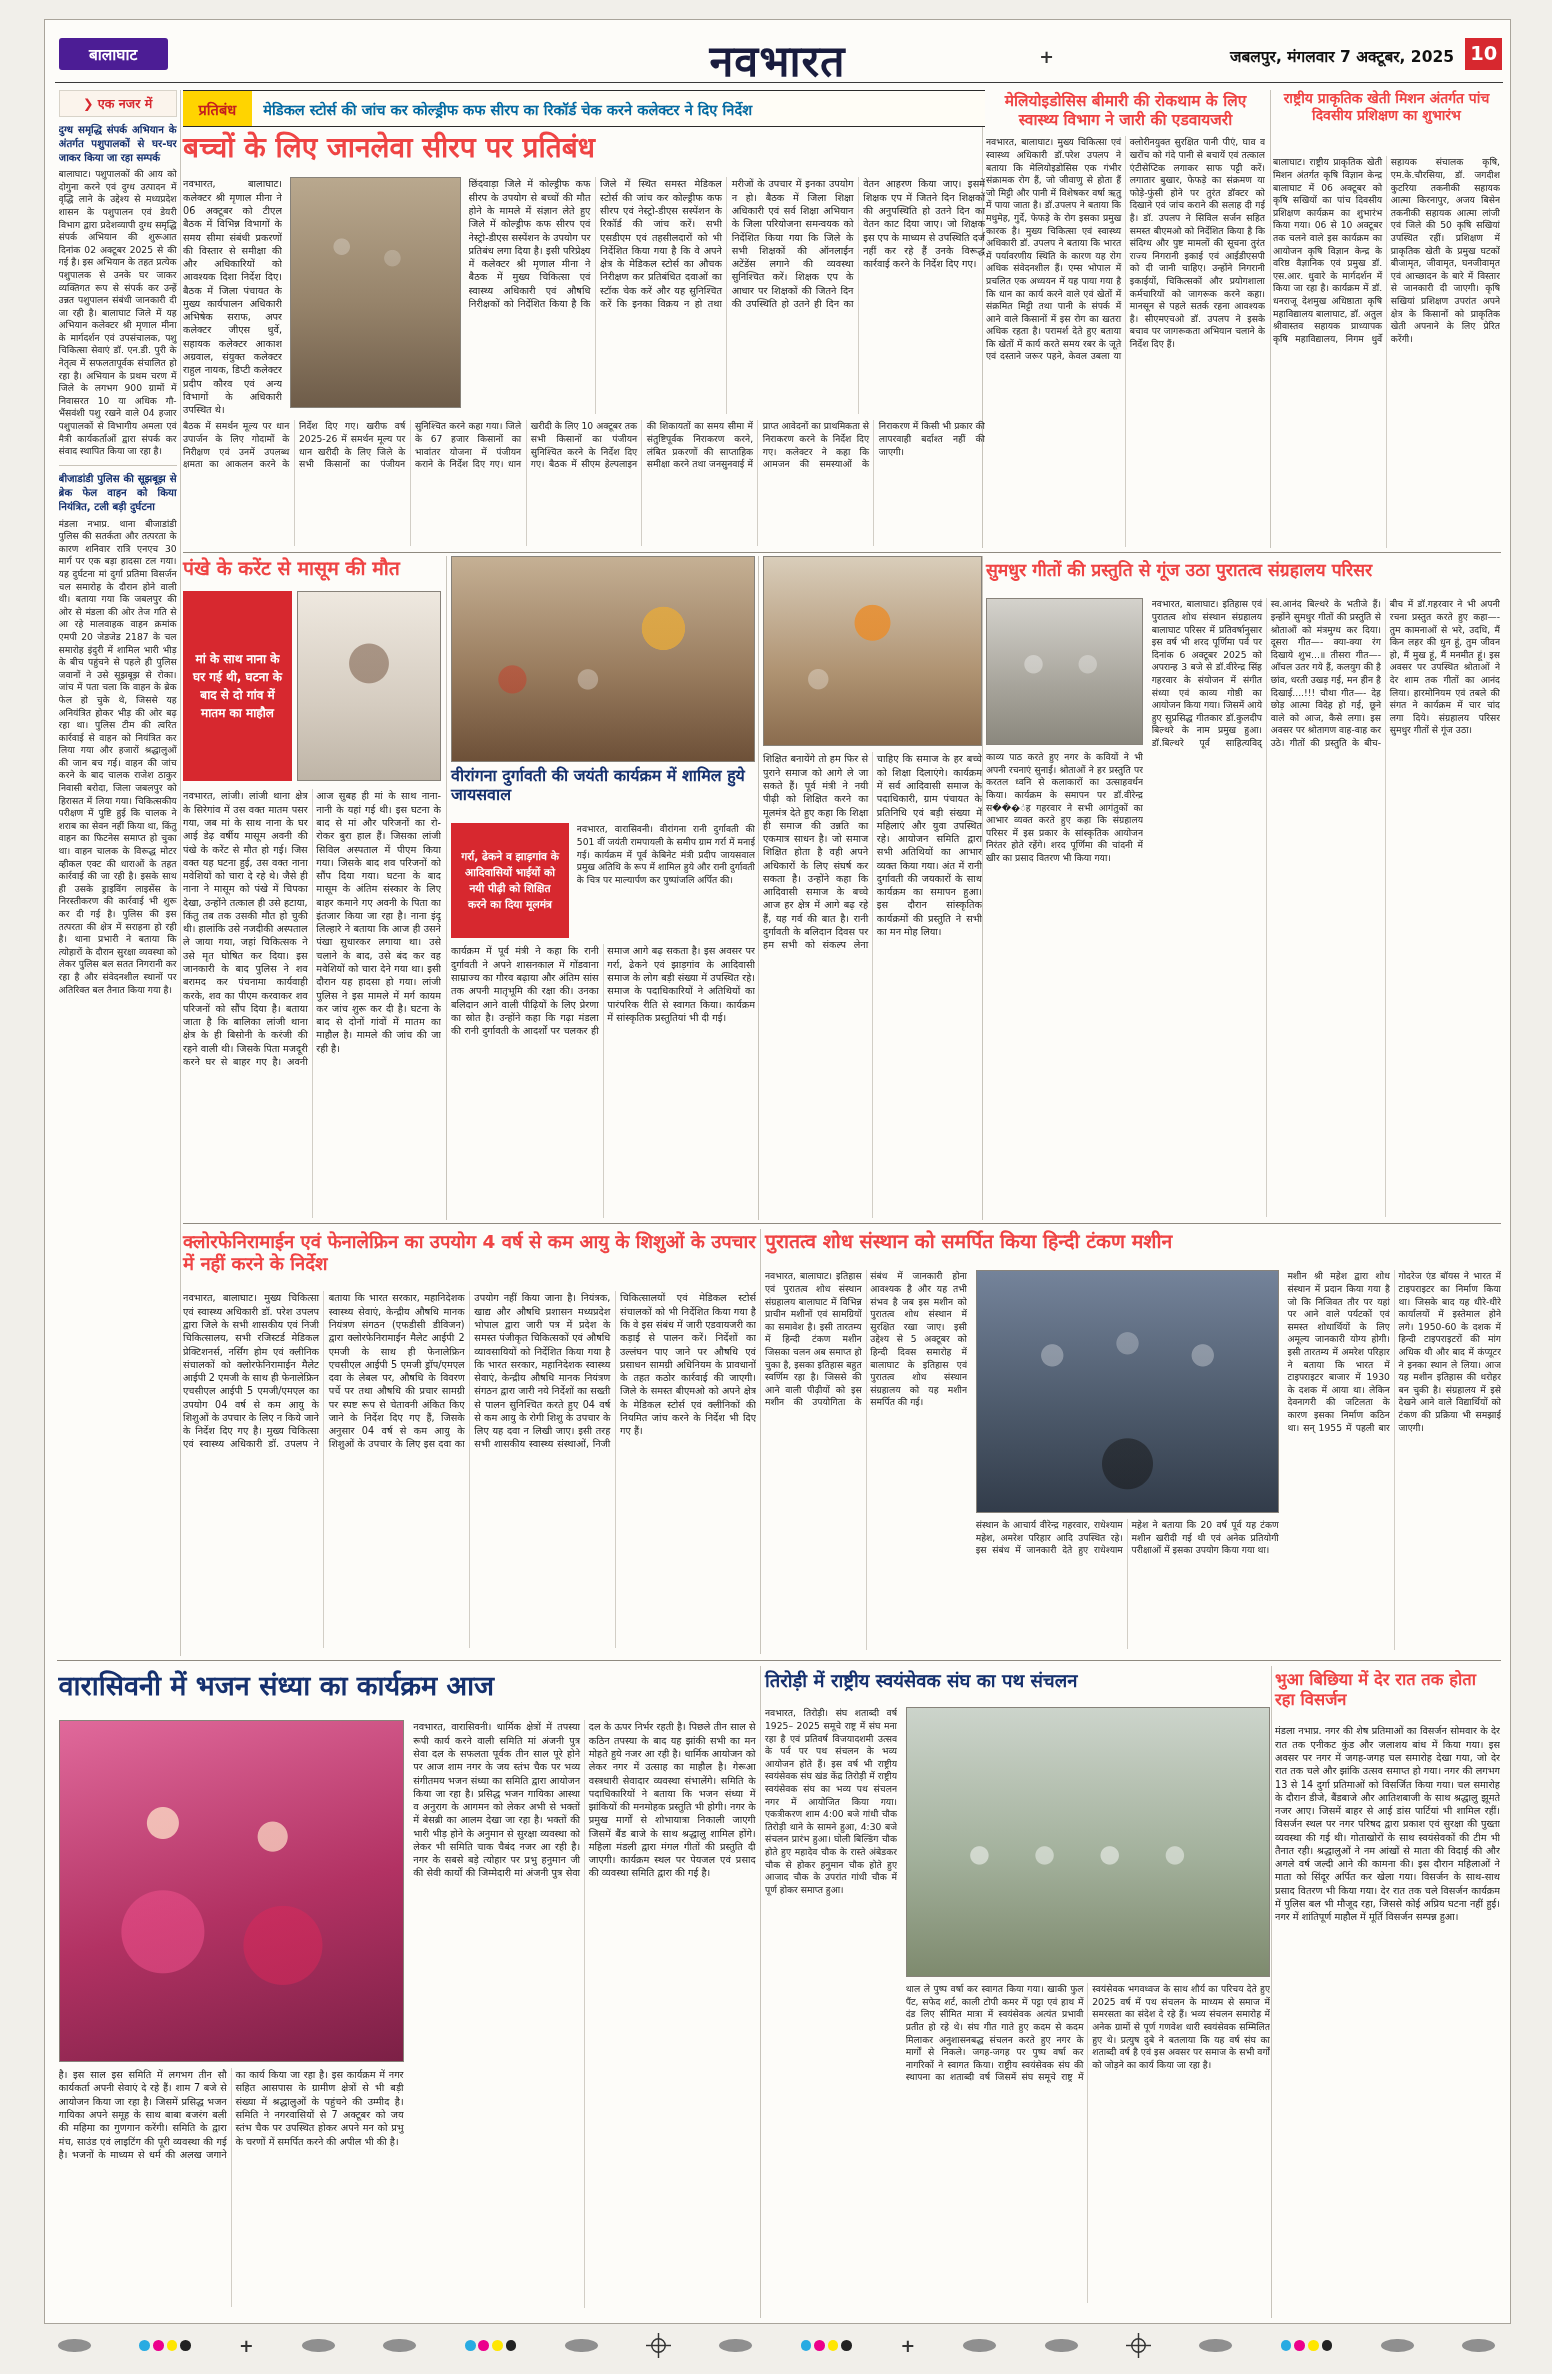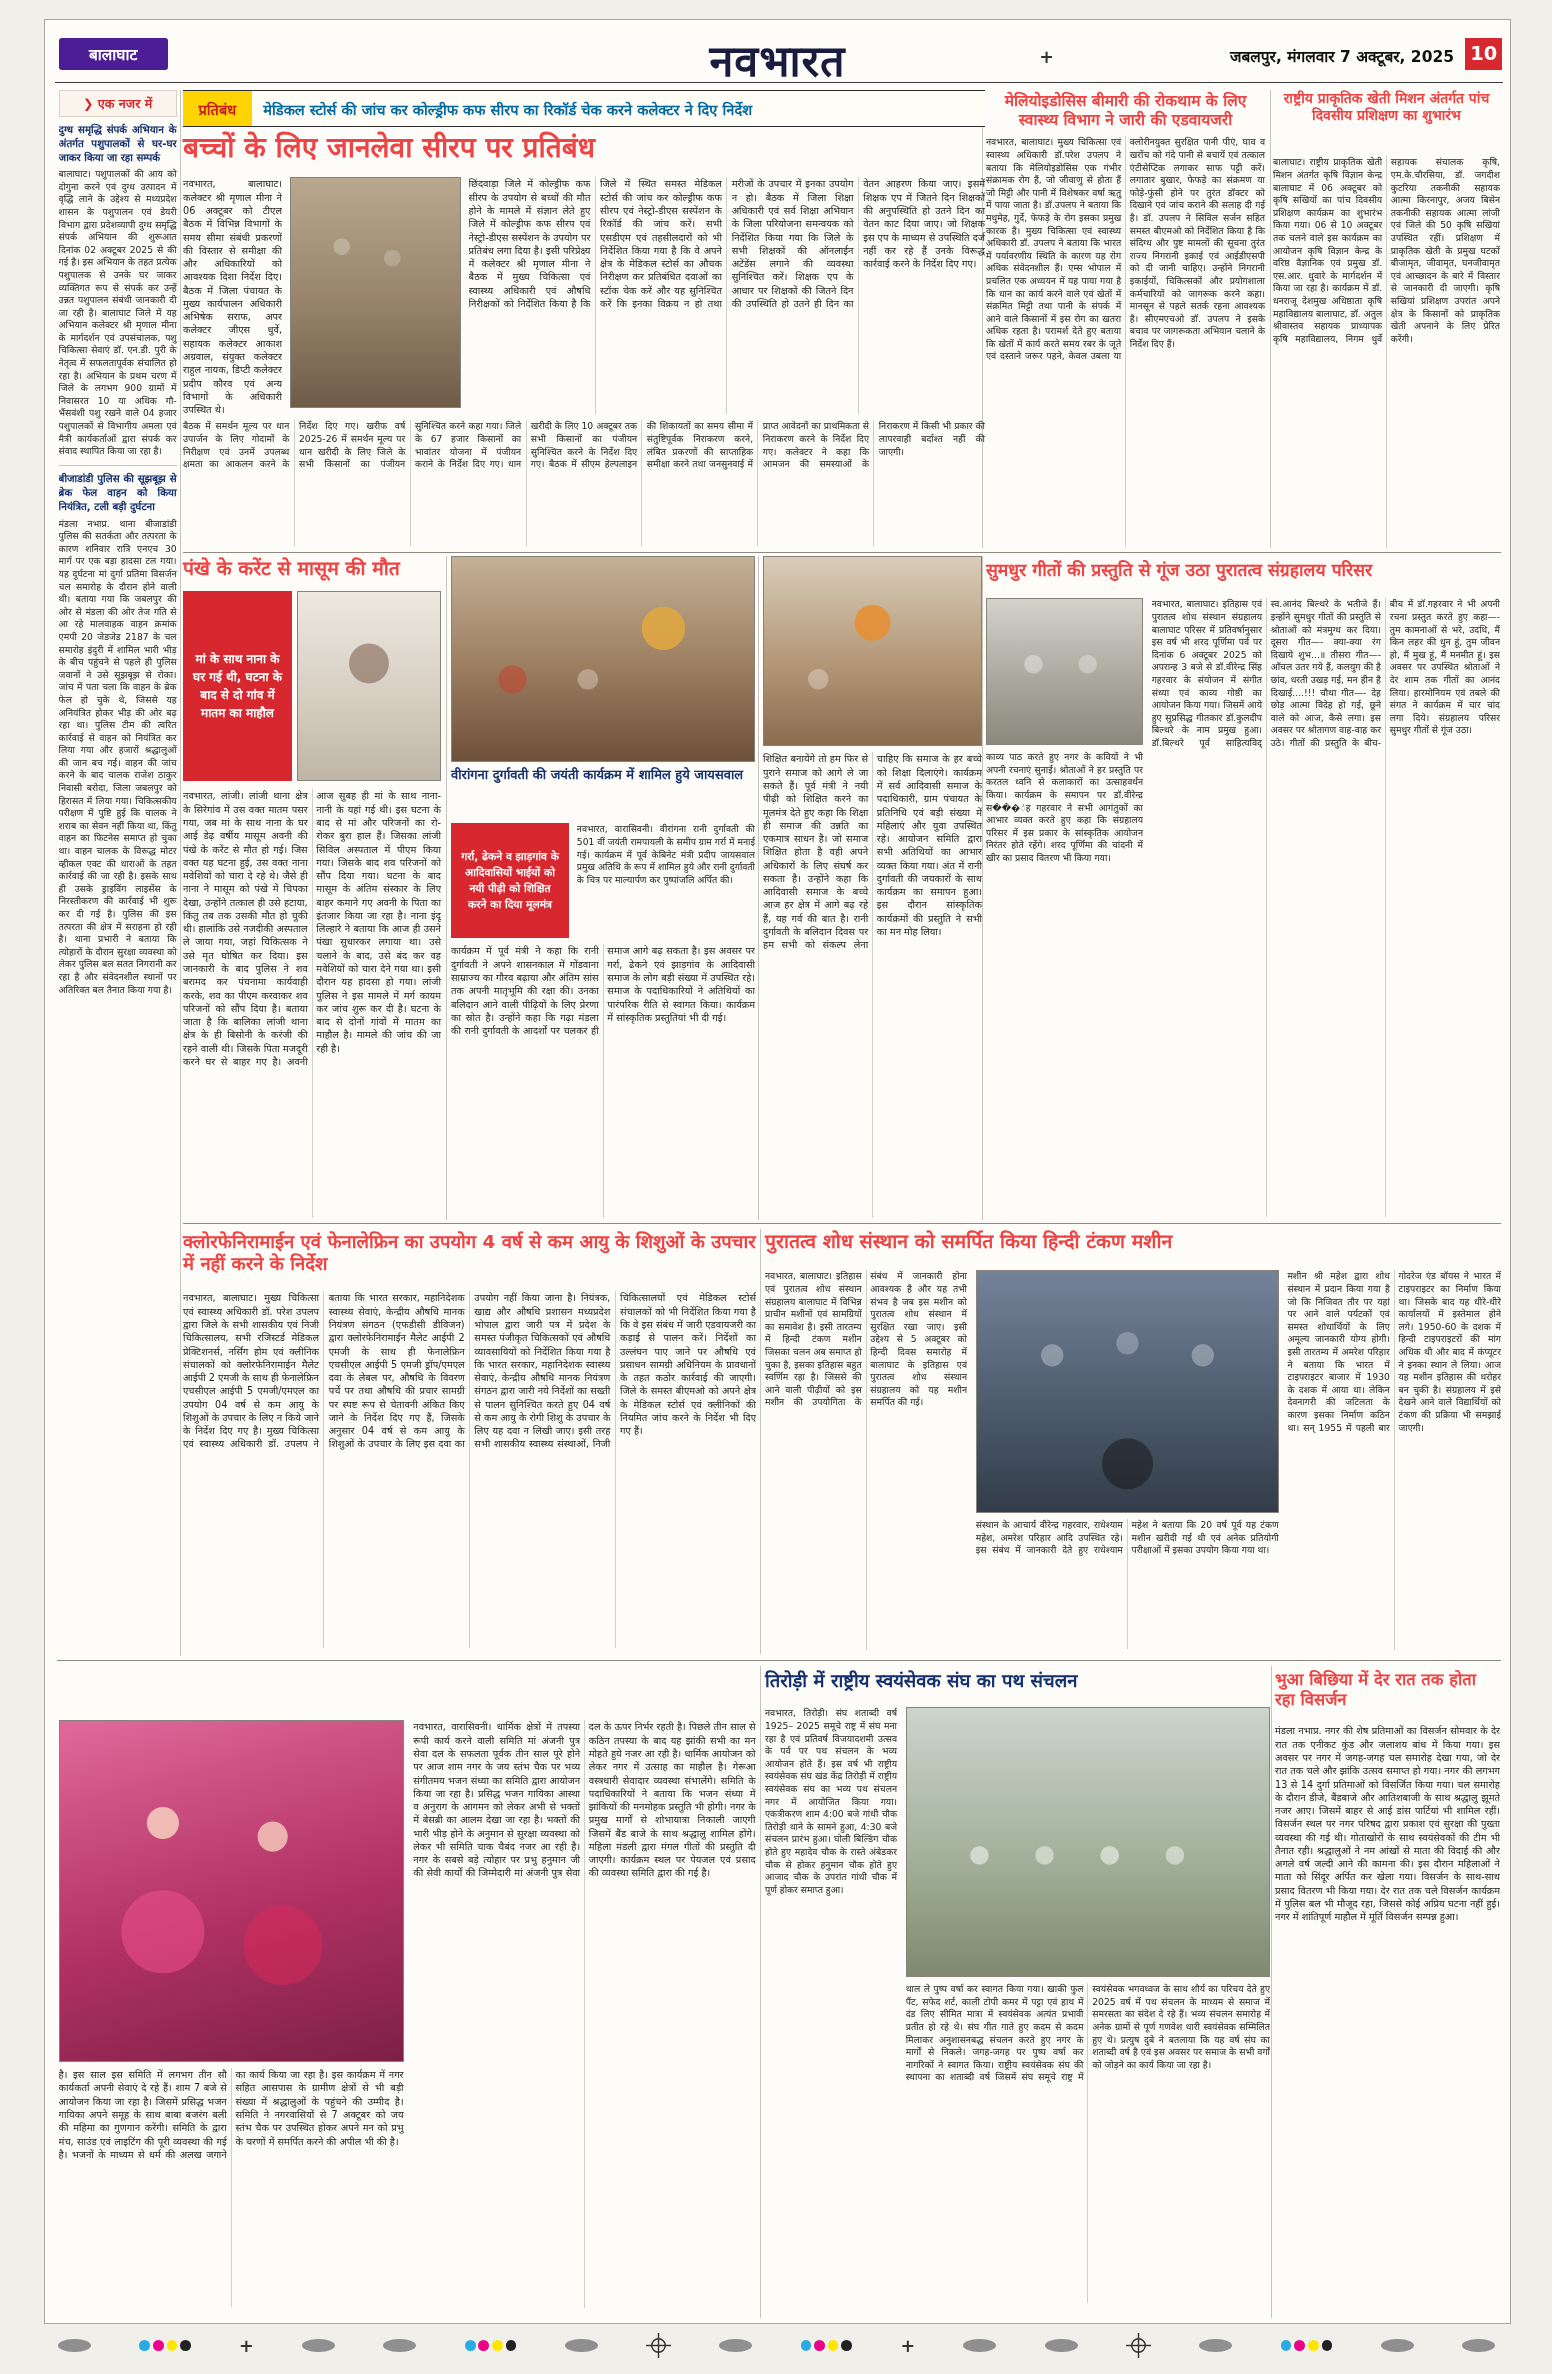--- a/index.html
+++ b/index.html
@@ -114,21 +114,21 @@
   <div class="abs body-txt cols-2" style="left:138px;top:769px;width:258px;height:429px">
     <span class="byline">नवभारत, लांजी।</span>
     <span>लांजी थाना क्षेत्र के सिरेगांव में उस वक्त मातम पसर गया, जब मां के साथ नाना के घर आई डेढ़ वर्षीय मासूम अवनी की पंखे के करेंट से मौत हो गई। जिस वक्त यह घटना हुई, उस वक्त नाना मवेशियों को चारा दे रहे थे। जैसे ही नाना ने मासूम को पंखे में चिपका देखा, उन्होंने तत्काल ही उसे हटाया, किंतु तब तक उसकी मौत हो चुकी थी। हालांकि उसे नजदीकी अस्पताल ले जाया गया, जहां चिकित्सक ने उसे मृत घोषित कर दिया। इस जानकारी के बाद पुलिस ने शव बरामद कर पंचनामा कार्यवाही करके, शव का पीएम करवाकर शव परिजनों को सौंप दिया है। बताया जाता है कि बालिका लांजी थाना क्षेत्र के ही बिसोनी के करंजी की रहने वाली थी। जिसके पिता मजदूरी करने घर से बाहर गए है। अवनी आज सुबह ही मां के साथ नाना-नानी के यहां गई थी। इस घटना के बाद से मां और परिजनों का रो-रोकर बुरा हाल हैं। जिसका लांजी सिविल अस्पताल में पीएम किया गया। जिसके बाद शव परिजनों को सौंप दिया गया। घटना के बाद मासूम के अंतिम संस्कार के लिए बाहर कमाने गए अवनी के पिता का इंतजार किया जा रहा है। नाना इंदू लिल्हारे ने बताया कि आज ही उसने पंखा सुधारकर लगाया था। उसे चलाने के बाद, उसे बंद कर वह मवेशियों को चारा देने गया था। इसी दौरान यह हादसा हो गया। लांजी पुलिस ने इस मामले में मर्ग कायम कर जांच शुरू कर दी है। घटना के बाद से दोनों गांवों में मातम का माहौल है। मामले की जांच की जा रही है।</span>
   </div>
 
   <div class="abs photo" style="left:406px;top:536px;width:304px;height:206px;background:
       radial-gradient(circle at 70% 35%, rgba(230,170,60,.8) 21.3px, transparent 22px),
       radial-gradient(circle at 20% 60%, rgba(200,60,40,.5) 13.6px, transparent 14.6px),
       radial-gradient(circle at 45% 60%, rgba(255,255,255,.3) 9.7px, transparent 10.7px),
       linear-gradient(180deg,#c5b094 0%,#9a7d5f 55%,#6d5038 100%)"></div>
-  <div class="abs headline blue" style="left:406px;top:747px;width:304px;font-size:13px">वीरांगना दुर्गावती की जयंती कार्यक्रम में शामिल हुये जायसवाल</div>
+  <div class="abs headline blue" style="left:406px;top:747px;width:304px;font-size:16px">वीरांगना दुर्गावती की जयंती कार्यक्रम में शामिल हुये जायसवाल</div>
   <div class="abs" style="left:406px;top:803px;width:304px;height:115px;display:flex;gap:7.8px">
     <div class="redbox" style="width:118px;height:115px;font-size:10.7px">गर्रा, ढेकने व झाड़गांव के आदिवासियों भाईयों को नयी पीढ़ी को शिक्षित करने का दिया मूलमंत्र</div>
     <div class="body-txt small" style="flex:1;height:115px">
       <span class="byline">नवभारत, वारासिवनी।</span>
       <span>वीरांगना रानी दुर्गावती की 501 वीं जयंती रामपायली के समीप ग्राम गर्रा में मनाई गई। कार्यक्रम में पूर्व केबिनेट मंत्री प्रदीप जायसवाल प्रमुख अतिथि के रूप में शामिल हुये और रानी दुर्गावती के चित्र पर माल्यार्पण कर पुष्पांजलि अर्पित की।</span>
     </div>
   </div>
   <div class="abs body-txt cols-2" style="left:406px;top:924px;width:304px;height:274px">कार्यक्रम में पूर्व मंत्री ने कहा कि रानी दुर्गावती ने अपने शासनकाल में गोंडवाना साम्राज्य का गौरव बढ़ाया और अंतिम सांस तक अपनी मातृभूमि की रक्षा की। उनका बलिदान आने वाली पीढ़ियों के लिए प्रेरणा का स्रोत है। उन्होंने कहा कि गढ़ा मंडला की रानी दुर्गावती के आदर्शों पर चलकर ही समाज आगे बढ़ सकता है। इस अवसर पर गर्रा, ढेकने एवं झाड़गांव के आदिवासी समाज के लोग बड़ी संख्या में उपस्थित रहे। समाज के पदाधिकारियों ने अतिथियों का पारंपरिक रीति से स्वागत किया। कार्यक्रम में सांस्कृतिक प्रस्तुतियां भी दी गई।</div>
 
   <div class="abs photo" style="left:718px;top:536px;width:219px;height:190px;background:
@@ -169,20 +169,21 @@
         radial-gradient(circle at 25% 35%, rgba(255,255,255,.3) 10.7px, transparent 11.6px),
         radial-gradient(circle at 50% 30%, rgba(255,255,255,.25) 10.7px, transparent 11.6px),
         radial-gradient(circle at 75% 35%, rgba(255,255,255,.3) 10.7px, transparent 11.6px),
         radial-gradient(circle at 50% 80%, rgba(20,20,20,.5) 25px, transparent 26px),
         linear-gradient(180deg,#74839a 0%,#4b5869 60%,#323c4a 100%)"></div>
       <div class="body-txt cols-2 small" style="width:303px;height:130px;margin-top:5.8px">संस्थान के आचार्य वीरेन्द्र गहरवार, राधेश्याम महेश, अमरेश परिहार आदि उपस्थित रहे। इस संबंध में जानकारी देते हुए राधेश्याम महेश ने बताया कि 20 वर्ष पूर्व यह टंकण मशीन खरीदी गई थी एवं अनेक प्रतियोगी परीक्षाओं में इसका उपयोग किया गया था।</div>
     </div>
     <div class="body-txt cols-2 small" style="flex:1;height:380px">मशीन श्री महेश द्वारा शोध संस्थान में प्रदान किया गया है जो कि निजिवत तौर पर यहां पर आने वाले पर्यटकों एवं समस्त शोधार्थियों के लिए अमूल्य जानकारी योग्य होगी। इसी तारतम्य में अमरेश परिहार ने बताया कि भारत में टाइपराइटर बाजार में 1930 के दशक में आया था। लेकिन देवनागरी की जटिलता के कारण इसका निर्माण कठिन था। सन् 1955 में पहली बार गोदरेज एंड बॉयस ने भारत में टाइपराइटर का निर्माण किया था। जिसके बाद यह धीरे-धीरे कार्यालयों में इस्तेमाल होने लगे। 1950-60 के दशक में हिन्दी टाइपराइटरों की मांग अधिक थी और बाद में कंप्यूटर ने इनका स्थान ले लिया। आज यह मशीन इतिहास की धरोहर बन चुकी है। संग्रहालय में इसे देखने आने वाले विद्यार्थियों को टंकण की प्रक्रिया भी समझाई जाएगी।</div>
   </div>
 
+  <div class="abs headline blue" style="left:13.6px;top:1650px;width:697px;font-size:27px">वारासिवनी में भजन संध्या का कार्यक्रम आज</div>
   <div class="abs" style="left:13.6px;top:1700px;width:697px;height:588px;display:flex;gap:9.7px">
     <div style="width:345px">
       <div class="photo" style="width:345px;height:342px;background:
         radial-gradient(circle at 30% 30%, rgba(255,225,200,.75) 15.5px, transparent 16.5px),
         radial-gradient(circle at 62% 34%, rgba(255,225,200,.7) 14.6px, transparent 15.5px),
         radial-gradient(circle at 30% 62%, rgba(240,80,140,.55) 41px, transparent 42px),
         radial-gradient(circle at 65% 66%, rgba(220,40,90,.5) 39px, transparent 40px),
         linear-gradient(165deg,#e0699b 0%,#b23263 55%,#7c2046 100%)"></div>
       <div class="body-txt cols-2" style="width:345px;height:239px;margin-top:5.8px">है। इस साल इस समिति में लगभग तीन सौ कार्यकर्ता अपनी सेवाएं दे रहे हैं। शाम 7 बजे से आयोजन किया जा रहा है। जिसमें प्रसिद्ध भजन गायिका अपने समूह के साथ बाबा बजरंग बली की महिमा का गुणगान करेंगी। समिति के द्वारा मंच, साउंड एवं लाइटिंग की पूरी व्यवस्था की गई है। भजनों के माध्यम से धर्म की अलख जगाने का कार्य किया जा रहा है। इस कार्यक्रम में नगर सहित आसपास के ग्रामीण क्षेत्रों से भी बड़ी संख्या में श्रद्धालुओं के पहुंचने की उम्मीद है। समिति ने नगरवासियों से 7 अक्टूबर को जय स्तंभ चैक पर उपस्थित होकर अपने मन को प्रभु के चरणों में समर्पित करने की अपील भी की है।</div>
     </div>

